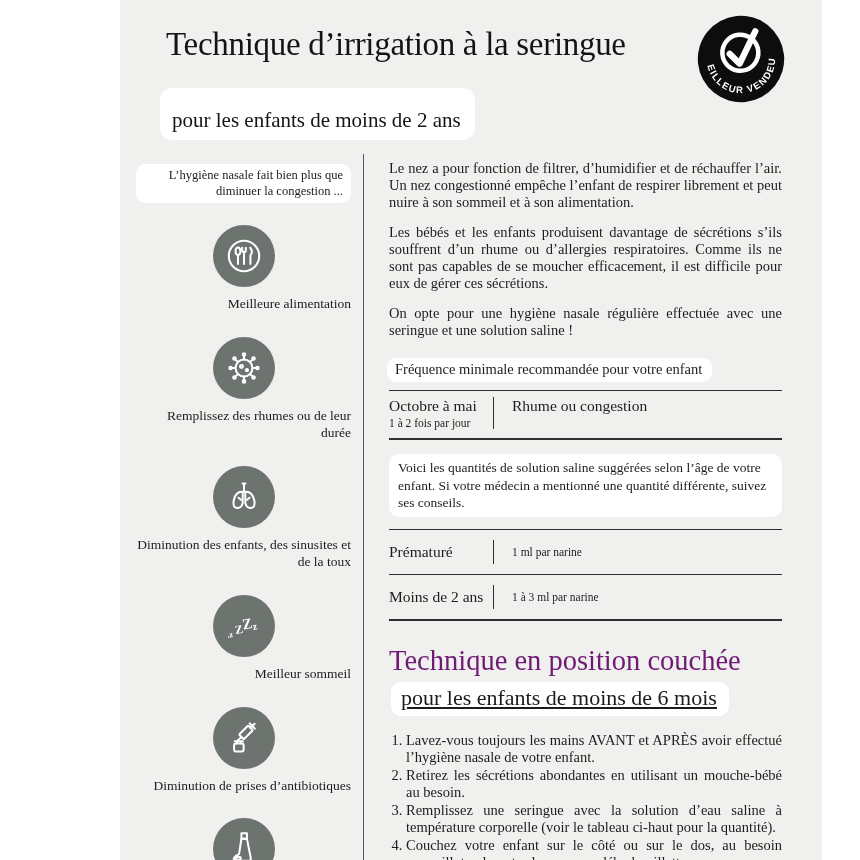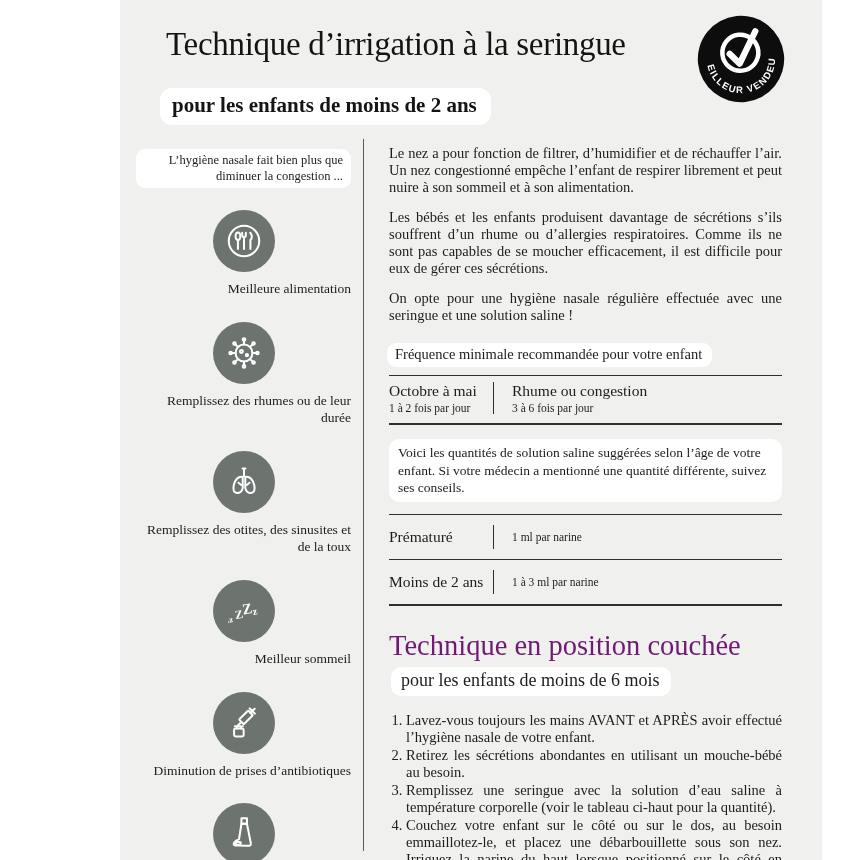--- a/index.html
+++ b/index.html
@@ -4,21 +4,21 @@
 <style>
   * { margin:0; padding:0; box-sizing:border-box; }
   html,body { width:860px; height:860px; background:#ffffff; overflow:hidden;
               font-family:"Liberation Serif","DejaVu Serif",serif; color:#1c1c1c; }
   .card { position:absolute; left:78px; top:0; width:702px; height:860px; background:#f0f0ee;margin-left:42px; }
 
   
   .header { position:relative; padding:26px 0 0 46px; }
   .page-title { font-size:33px; letter-spacing:-0.3px; color:#141414; }
   .subtitle-pill { display:inline-block; background:#ffffff; border-radius:12px;
-                   padding:5px 14px 7px 12px; margin:7px 0 0 -6px; font-size:21px; color:#141414;font-weight:bold; }
+                   padding:20px 14px 7px 12px; margin:7px 0 0 -6px; font-size:21px; color:#141414; }
   .badge { position:absolute; top:14px; right:36px; width:90px; height:90px; transform:rotate(-6deg); }
 
   
   .body-row { display:flex; margin-top:14px; height:712px; }
   .sidebar { width:244px; border-right:1px solid #5a5a5a; padding:10px 12px 0 16px; text-align:right; }
   .main { flex:1; padding:6px 40px 0 25px; }
 
   
   .intro-pill { display:inline-block; background:#ffffff; border-radius:9px; padding:4px 8px;
                 font-size:12.5px; line-height:1.25; margin-bottom:22px; }
@@ -39,21 +39,21 @@
   .freq-col2 { border-left:1.5px solid #2f2f2f; padding-left:18px; flex:1; }
   .cell-title { font-size:15.5px; }
   .cell-sub { font-size:11.5px; margin-top:2px; }
   .note-pill { background:#ffffff; border-radius:10px; padding:5px 9px; font-size:13.5px;
                line-height:1.3; margin:14px 0 12px; }
   .qty-row { display:flex; align-items:center; padding:10px 0; }
   .qty-label { width:104px; font-size:15.5px; }
   .qty-val { border-left:1.5px solid #2f2f2f; padding:6px 0 6px 18px; flex:1; font-size:11.5px; }
   .section-title { font-size:28.5px; color:#701a75; margin-top:24px; }
   .section-sub-pill { display:inline-block; background:#ffffff; border-radius:10px;
-                      padding:3px 12px 5px 10px; font-size:18px; margin:5px 0 0 2px; }
+                      padding:3px 12px 5px 10px; font-size:22px; margin:5px 0 0 2px;text-decoration:underline; }
   ol.steps { margin:16px 0 0 17px; }
   ol.steps li { font-size:14.5px; line-height:17px; text-align:justify; margin-bottom:1px; }
 </style>
 </head>
 <body>
 
 <div class="card">
 
   <div class="header">
     <div class="page-title">Technique d’irrigation à la seringue</div><br>
@@ -110,21 +110,21 @@
 
       <div class="benefit">
         <div class="disc">
           <svg viewBox="0 0 24 24" fill="none" stroke="#ffffff" stroke-width="1.1" stroke-linecap="round" stroke-linejoin="round">
             <path d="M11.2 4.6 h1.6 M12 4.6 V9"></path>
             <path d="M11.3 9.2 C8.9 8.6 6.9 11 6.4 13.8 C6 16 6.3 17.6 7.7 17.9 C9.5 18.3 11 17.2 11.3 15.2 Z"></path>
             <path d="M12.7 9.2 C15.1 8.6 17.1 11 17.6 13.8 C18 16 17.7 17.6 16.3 17.9 C14.5 18.3 13 17.2 12.7 15.2 Z"></path>
             <path d="M9 12.4 l1.5 1.2 M15 12.4 l-1.5 1.2"></path>
           </svg>
         </div>
-        <div class="blabel">Remplissez des otites, des sinusites et de la toux</div>
+        <div class="blabel">Diminution des enfants, des sinusites et de la toux</div>
       </div>
 
       <div class="benefit">
         <div class="disc">
           <svg viewBox="0 0 24 24">
             <g fill="#ffffff" font-family="Liberation Serif, serif" font-weight="bold" transform="rotate(-10 12 12)">
               <text x="2.2" y="16.8" font-size="4.5">.z</text>
               <text x="6.8" y="15.5" font-size="6.5">Z</text>
               <text x="11.2" y="13.8" font-size="8">Z</text>
               <text x="16.6" y="15" font-size="5.5">z</text>
@@ -169,21 +169,20 @@
 
       <span class="tbl-header-pill">Fréquence minimale recommandée pour votre enfant</span>
       <div class="rule"></div>
       <div class="freq-row">
         <div class="freq-col1">
           <div class="cell-title">Octobre à mai</div>
           <div class="cell-sub">1 à 2 fois par jour</div>
         </div>
         <div class="freq-col2">
           <div class="cell-title">Rhume ou congestion</div>
-          <div class="cell-sub">3 à 6 fois par jour</div>
         </div>
       </div>
       <div class="rule-thick"></div>
 
       <div class="note-pill">Voici les quantités de solution saline suggérées selon l’âge de votre enfant. Si votre médecin a mentionné une quantité différente, suivez ses conseils.</div>
 
       <div class="rule"></div>
       <div class="qty-row">
         <div class="qty-label">Prématuré</div>
         <div class="qty-val">1 ml par narine</div>

